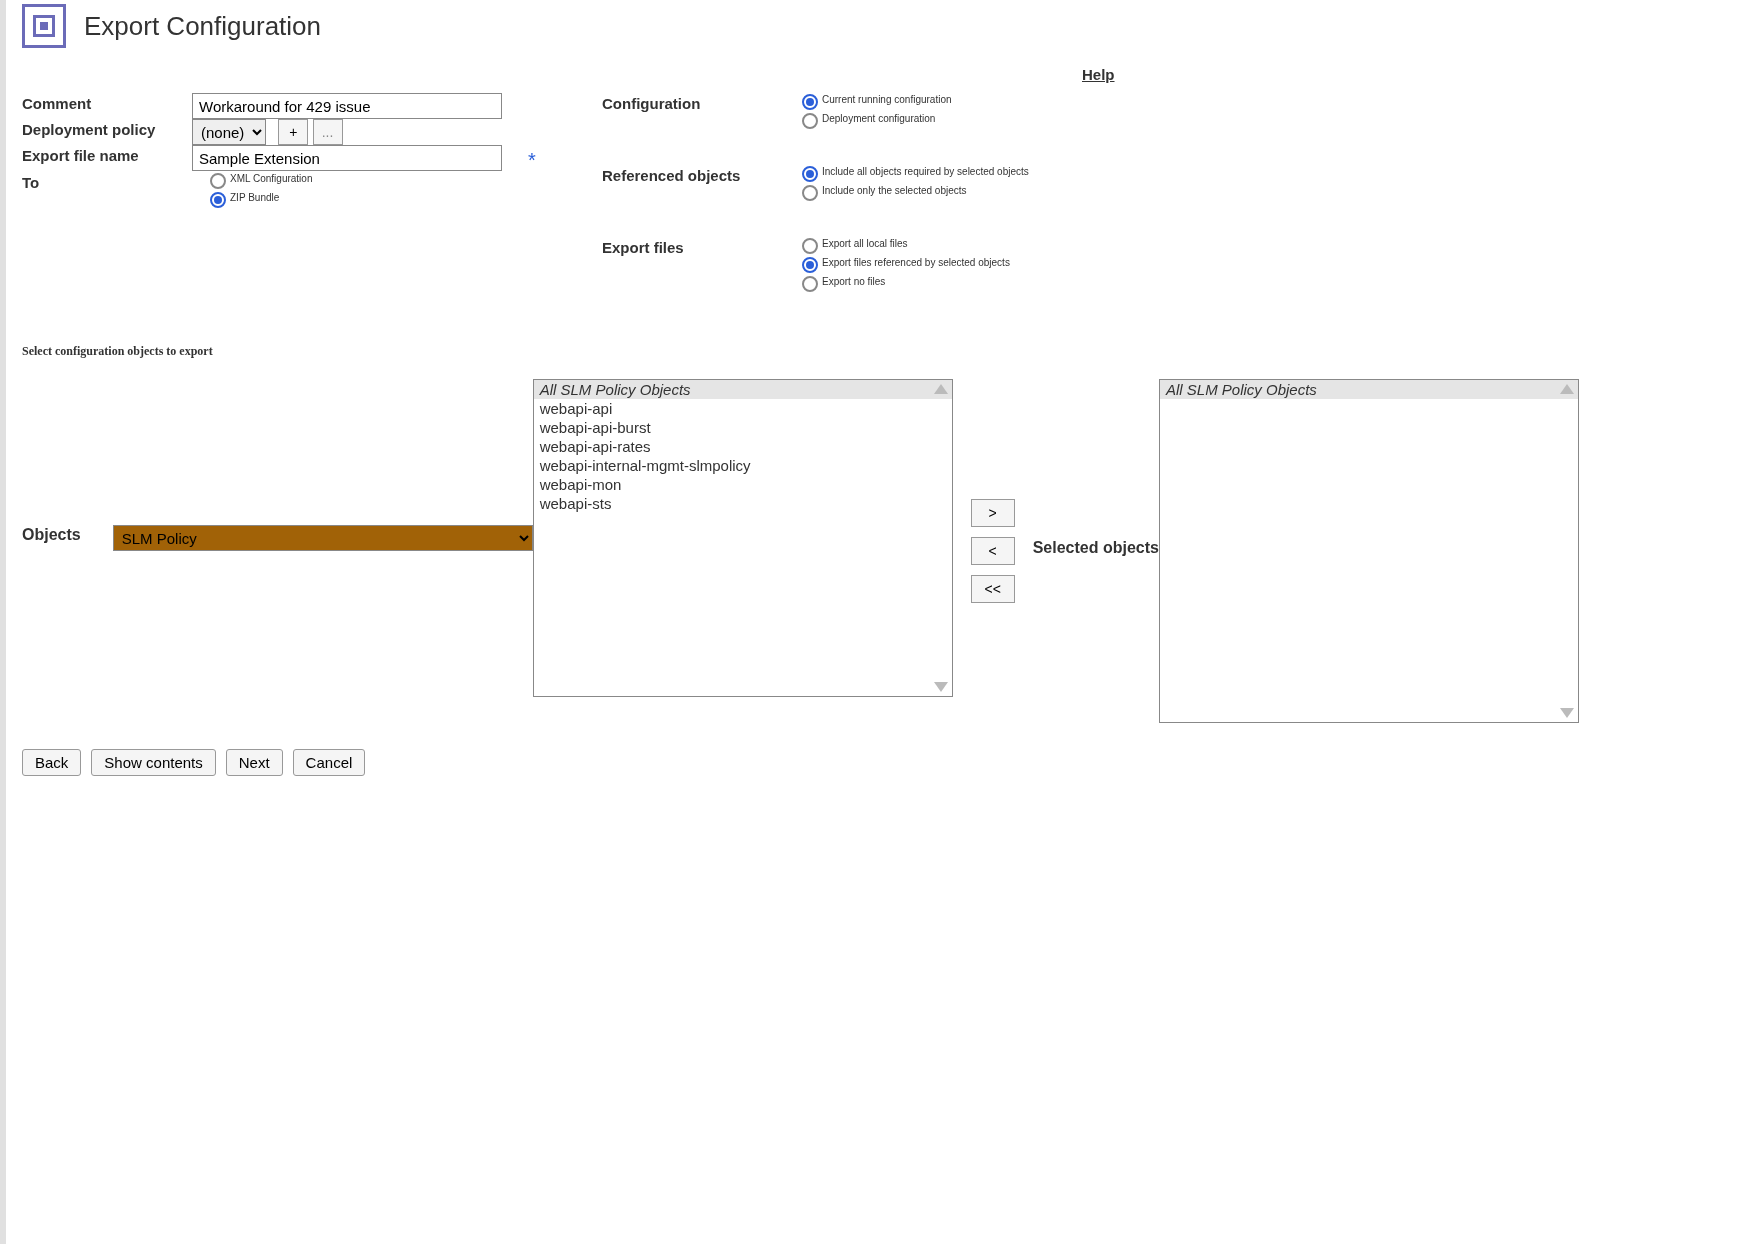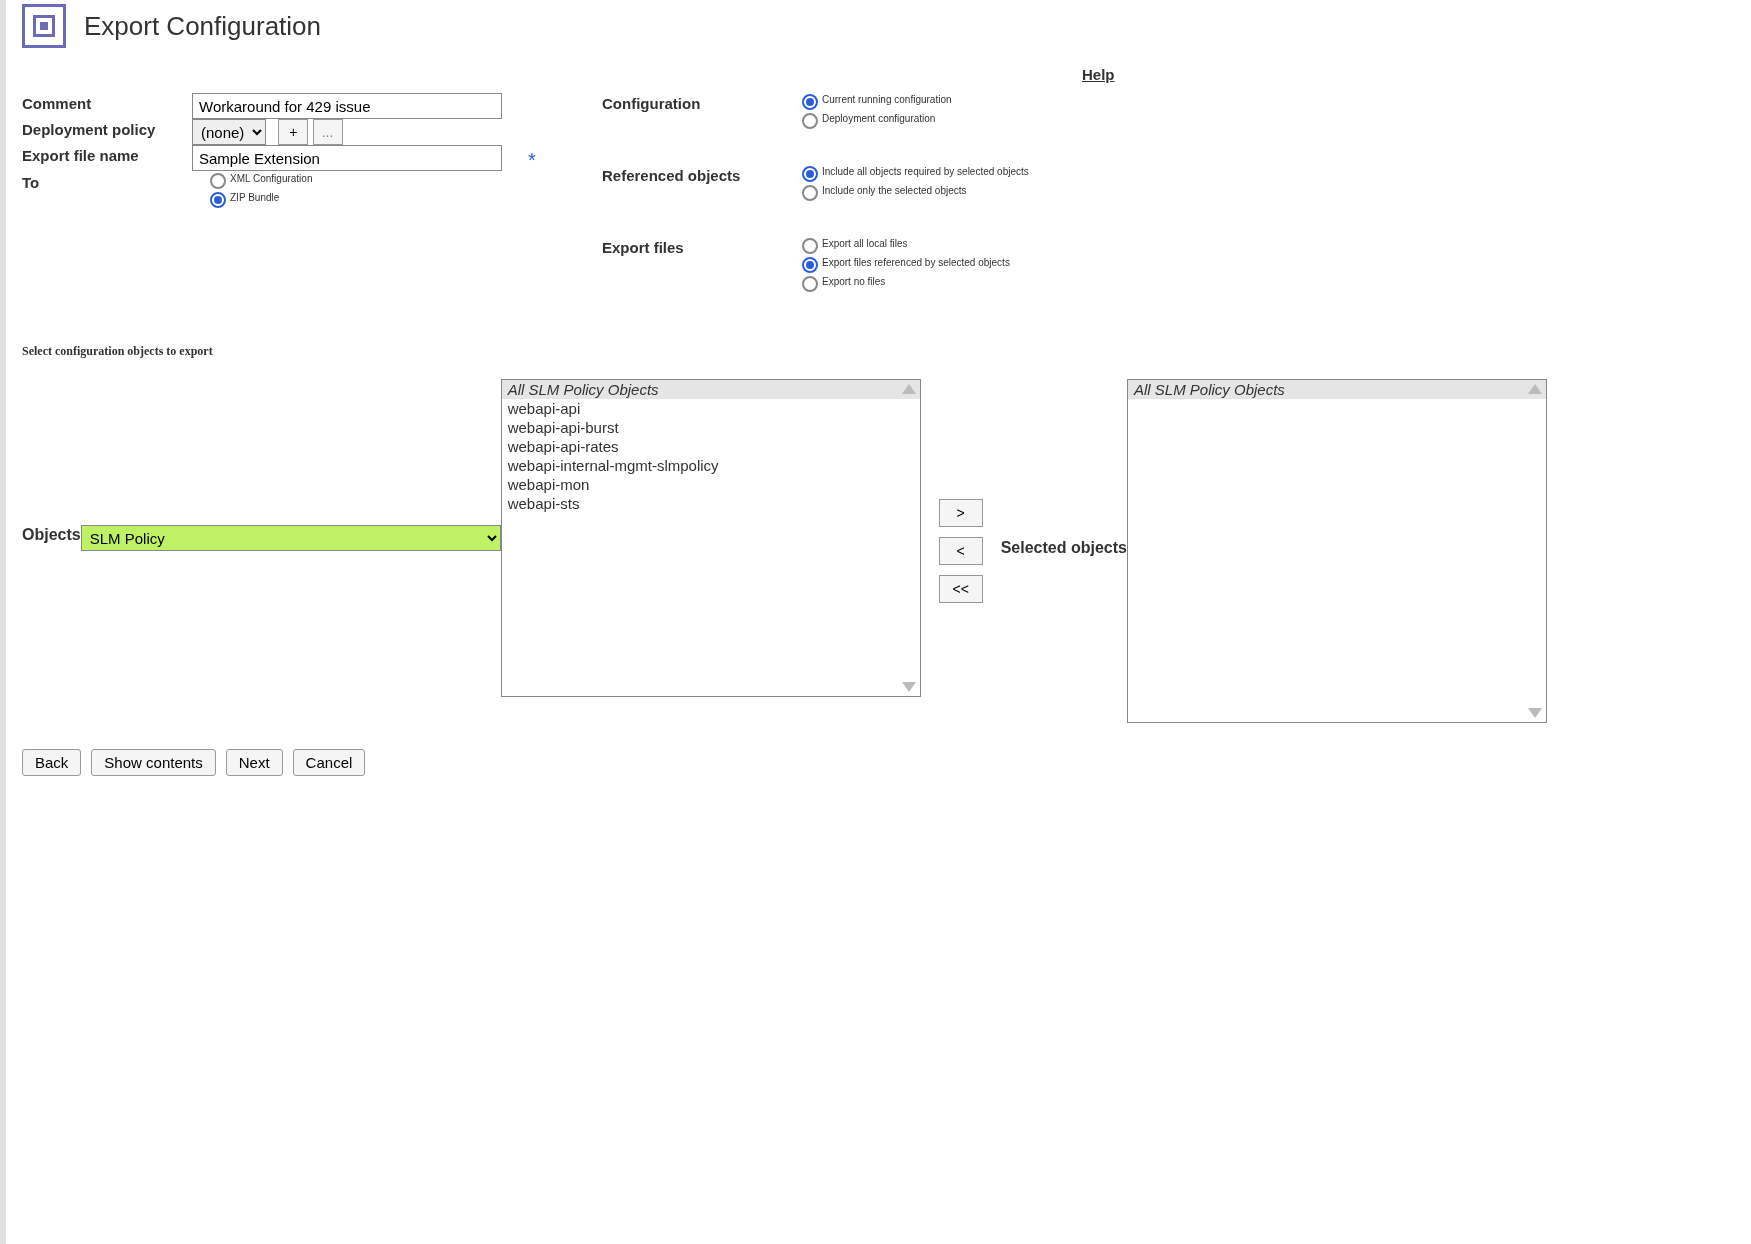--- a/index.html
+++ b/index.html
@@ -153,24 +153,25 @@
   }
   .list-title {
     font-weight: bold;
     font-size: 16px;
     margin-bottom: 6px;
   }
   .obj-select {
     width: 420px;
     height: 26px;
     border: 1px solid #888;
-    background: #bef264;
+    background: #a16207;
     font-family: inherit;
     font-size: 15px;
     padding: 0 4px;
+    margin-left: 32px;
   }
   .listbox {
     width: 420px;
     height: 318px;
     border: 1px solid #888;
     overflow: hidden;
     position: relative;
     background: #fff;
     margin-top: 0;
   }

